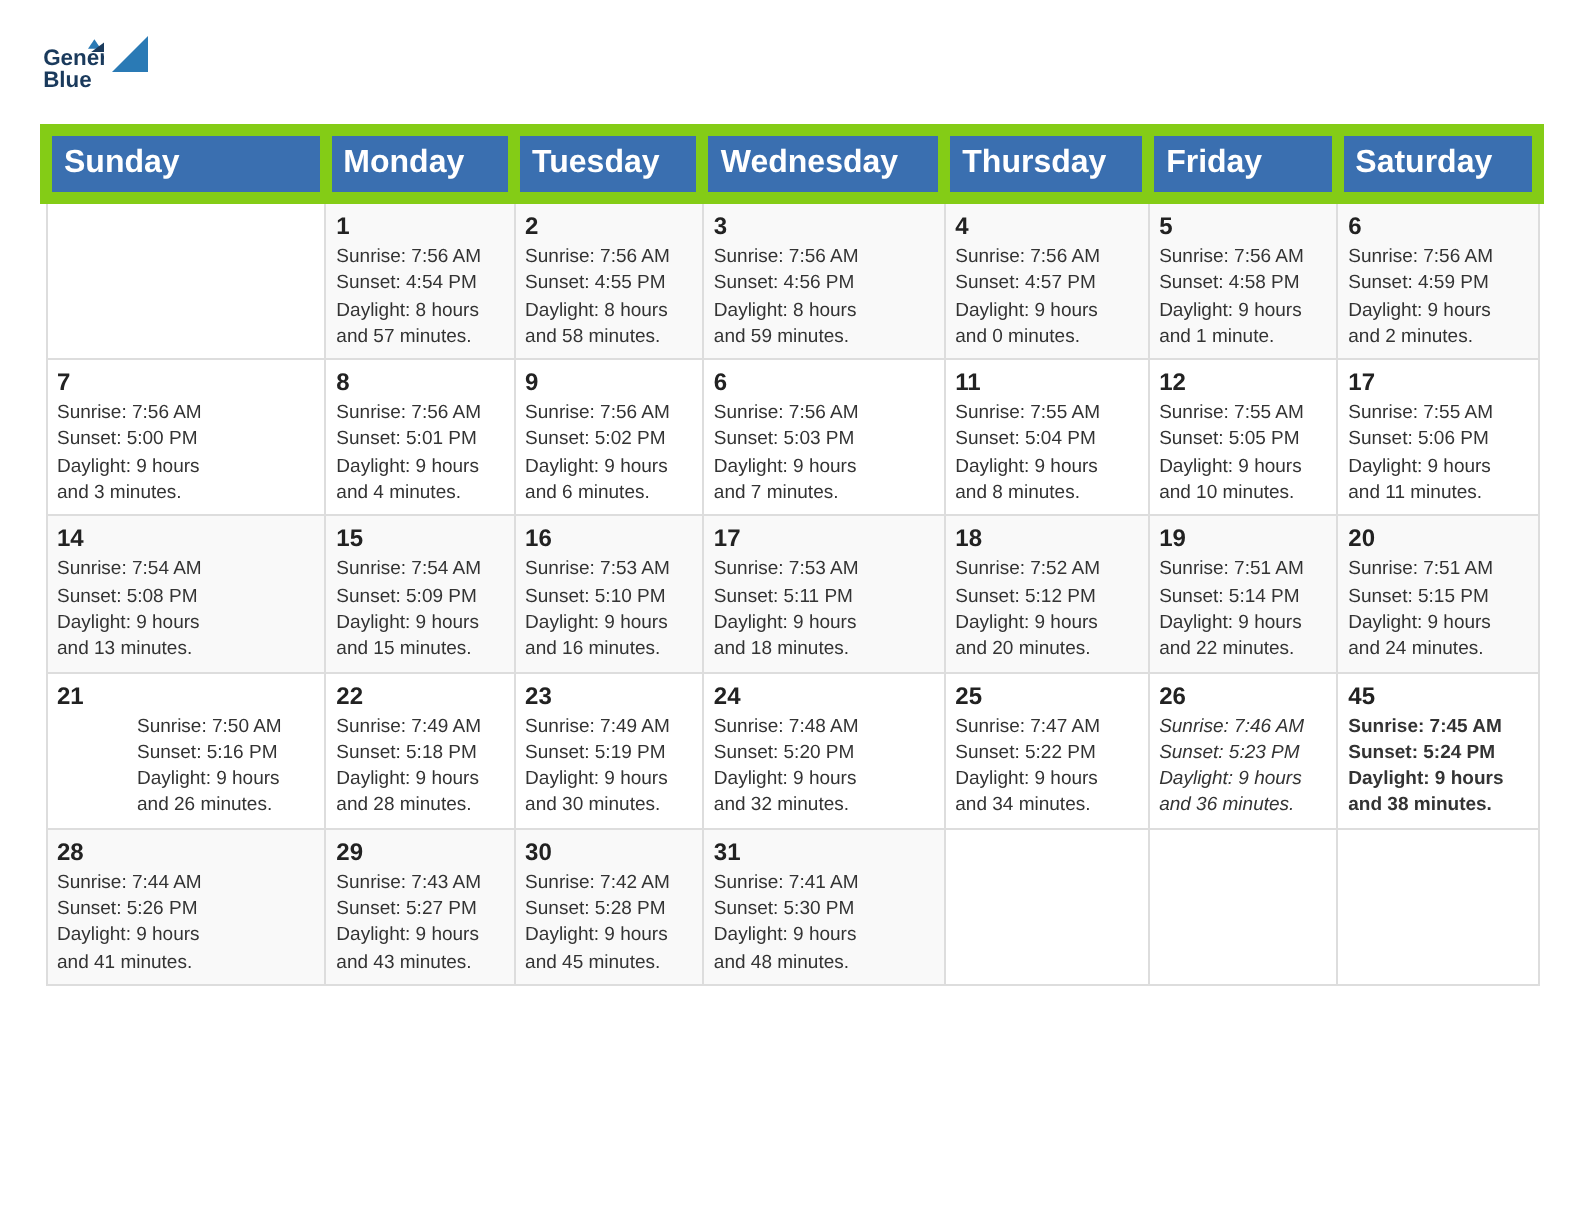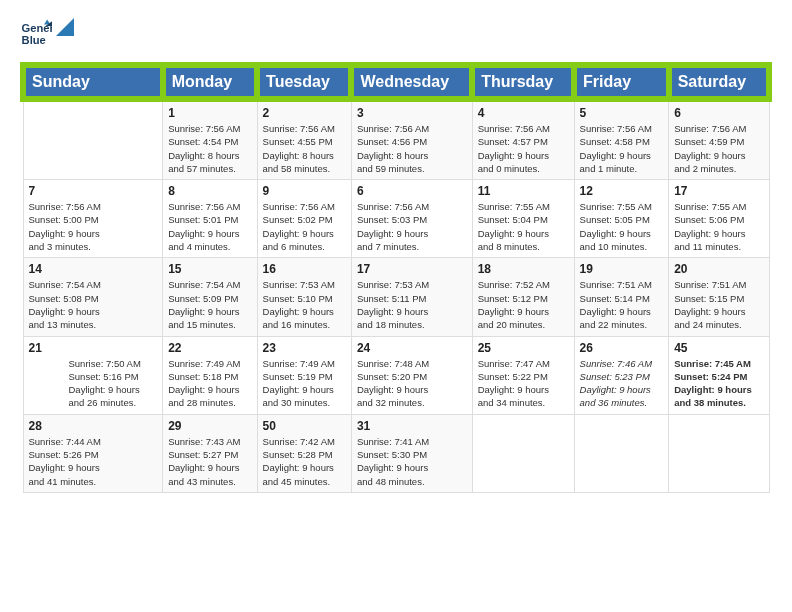--- a/index.html
+++ b/index.html
@@ -330,21 +330,21 @@
 and 41 minutes.</div>
           </td>
           <td>
             <span class="day-number">29</span>
             <div class="cell-info" style="white-space: pre-line;">Sunrise: 7:43 AM
 Sunset: 5:27 PM
 Daylight: 9 hours
 and 43 minutes.</div>
           </td>
           <td>
-            <span class="day-number">50</span>
+            <span class="day-number">30</span>
             <div class="cell-info" style="white-space: pre-line;">Sunrise: 7:42 AM
 Sunset: 5:28 PM
 Daylight: 9 hours
 and 45 minutes.</div>
           </td>
           <td>
             <span class="day-number">31</span>
             <div class="cell-info" style="white-space: pre-line;">Sunrise: 7:41 AM
 Sunset: 5:30 PM
 Daylight: 9 hours

